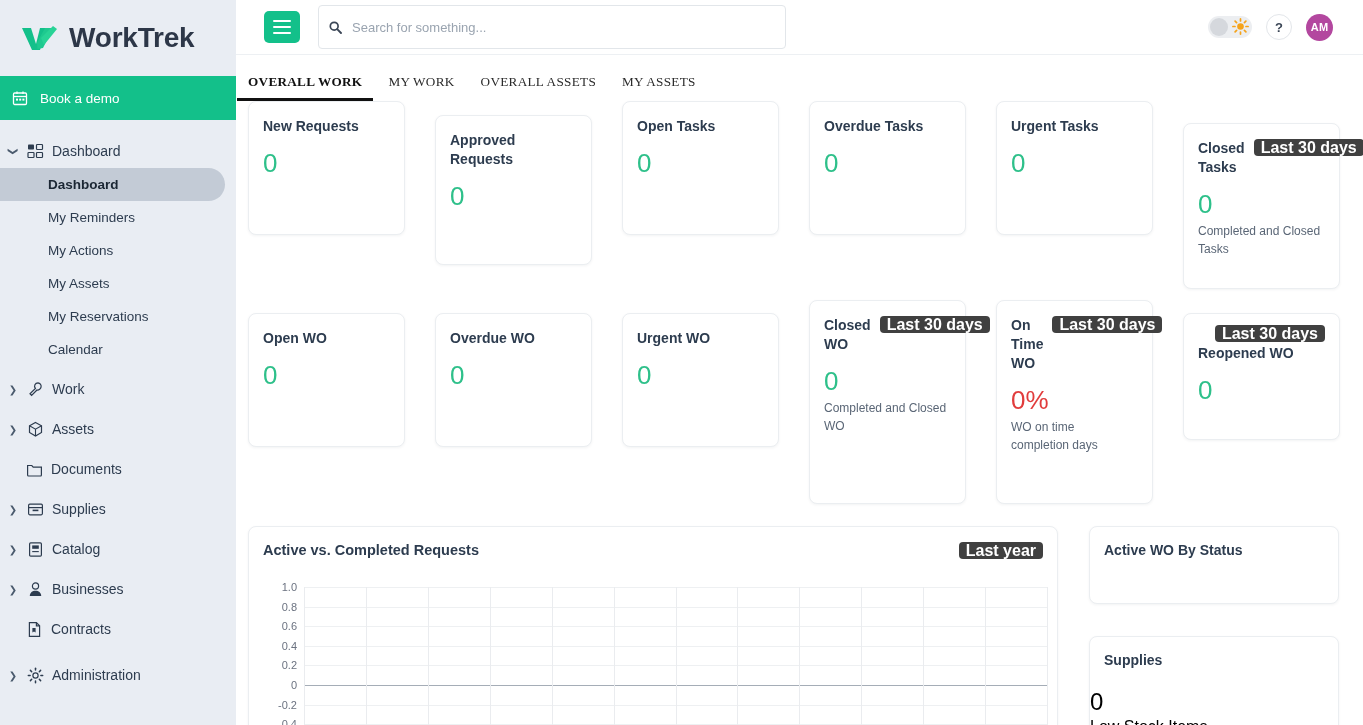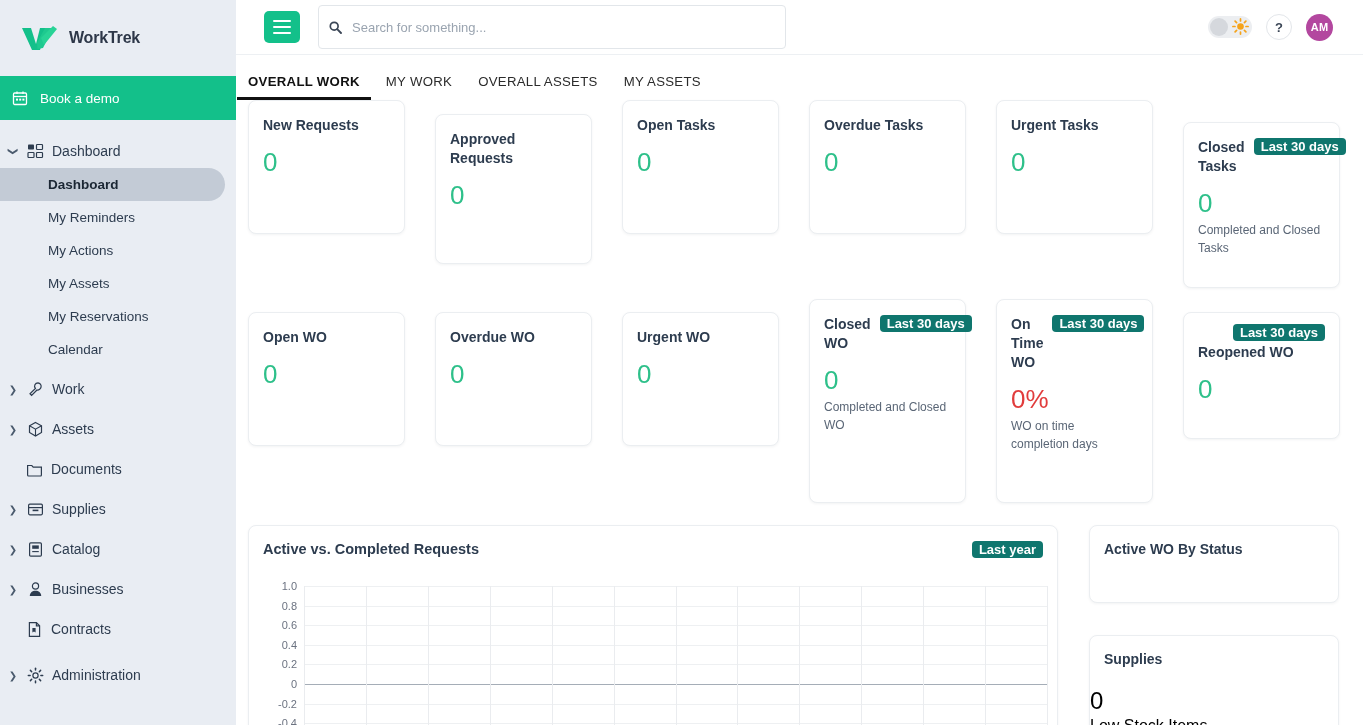--- a/index.html
+++ b/index.html
@@ -16,21 +16,21 @@
   
   #sidebar {
     width: 236px; min-width: 236px; height: 725px;
     background: #e9edf3;
     display: flex; flex-direction: column;
     position: relative;
   }
   #brand { height: 76px; display: flex; align-items: center; padding-left: 20px; gap: 9px; }
   #brand .logo-mark { width: 40px; height: 28px; display: block; }
   #brand .brand-text {
-    font-size: 16px; font-weight: bold; color: #2d3748;
+    font-size: 28px; font-weight: bold; color: #2d3748;
     letter-spacing: -0.2px;
   }
   #book-demo {
     height: 44px; background: #13c08a;
     display: flex; align-items: center; gap: 12px;
     padding-left: 12px; color: #ffffff;
     font-size: 13.5px; cursor: pointer;
   }
   #book-demo .cal-ico { width: 16px; height: 16px; display:block; }
   #nav { flex: 1; padding-top: 14px; overflow: hidden; }
@@ -128,21 +128,21 @@
     position: relative; cursor: pointer;
   }
   .card .c-head {
     display: flex; align-items: flex-start; gap: 9px;
     padding: 15px 14px 0 14px;
   }
   .card .c-title {
     font-size: 14px; font-weight: bold; color: #2d3c4f; line-height: 19px;
   }
   .badge {
-    background: #0f766e; color: #fff; font-size: 13px; font-weight: bold;
+    background: #404040; color: #fff; font-size: 16px; font-weight: bold;
     padding: 2.5px 7px 3px; border-radius: 4px; white-space: nowrap;
     line-height: 11px; flex: none;
   }
   .card .c-val {
     font-size: 26px; color: #2ec08a; padding: 13px 0 0 14px; line-height: 28px;
     font-weight: normal;
   }
   .card .c-val.red { color: #e13c3c; }
   .card .c-sub {
     font-size: 12px; color: #5a6676; line-height: 18px;
@@ -395,21 +395,21 @@
           <span>?</span>
         </div>
         <div class="avatar">
           <span>AM</span>
         </div>
       </div>
     </div>
 
     <div id="content">
 
-      <div id="tabs" style="padding-left:12px;">
+      <div id="tabs" style="padding-left:12px;font-family:Liberation Serif, serif;">
         <div class="tab active">
           <span>OVERALL WORK</span>
         </div>
         <div class="tab">
           <span>MY WORK</span>
         </div>
         <div class="tab">
           <span>OVERALL ASSETS</span>
         </div>
         <div class="tab">

